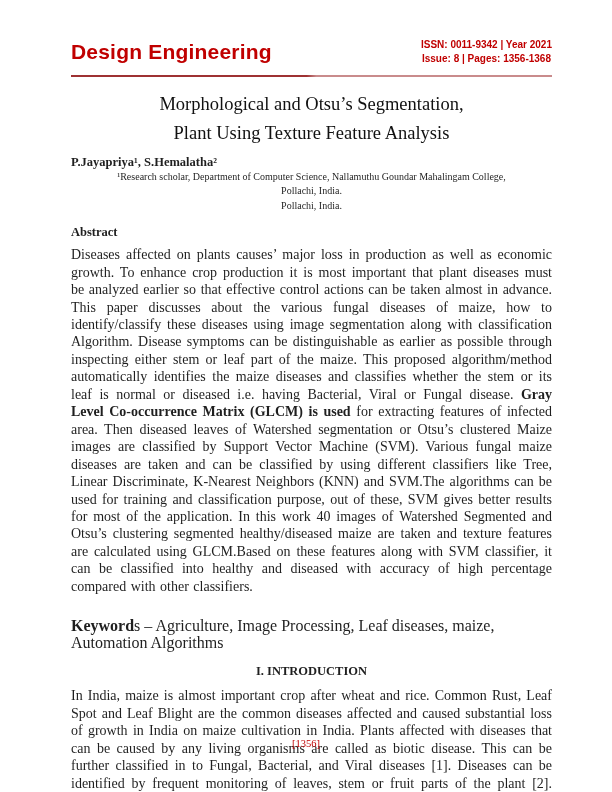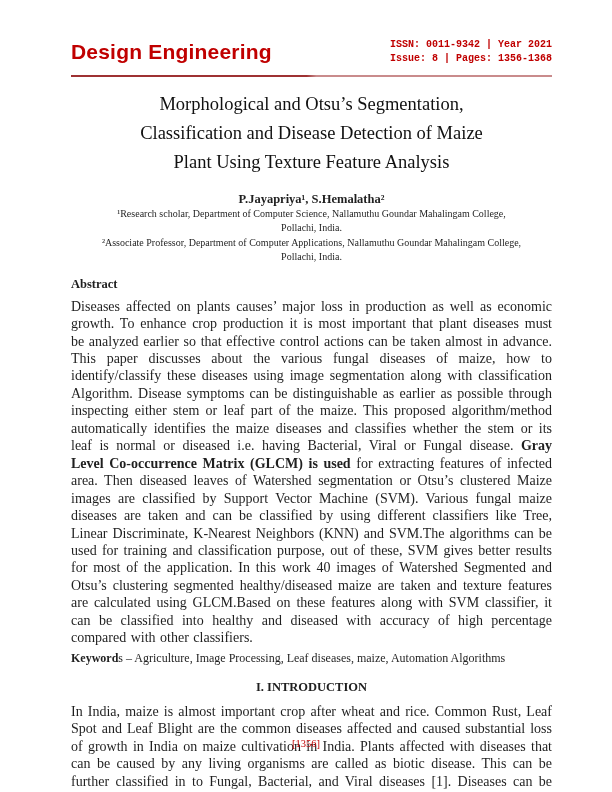--- a/index.html
+++ b/index.html
@@ -27,45 +27,45 @@
   .journal-brand {
     font-family: "Liberation Sans", sans-serif;
     font-weight: bold;
     font-size: 21px;
     letter-spacing: 0.2px;
     color: #c00000;
     line-height: 26px;
     padding-top: 3px;
   }
   .issn-block {
-    font-family: Liberation Mono, monospace;
+    font-family: Liberation Sans, sans-serif;
     font-weight: bold;
     font-size: 10px;
     color: #c00000;
-    text-align: left;
+    text-align: center;
     line-height: 14px;
     padding-top: 2px;
   }
   .header-rule {
     margin-top: 9px;
     height: 2px;
     background: linear-gradient(to right, #9e3132 0%, #9e3132 49%, #c98b8c 51%, #c98b8c 100%);
   }
   
   .article-title {
     margin-top: 13px;
     text-align: center;
     font-weight: normal;
     font-size: 18.5px;
     line-height: 29px;
     color: #111111;
   }
   .authors-line {
-    margin-top: 14px;
-    text-align: center;
+    margin-top: 6px;
+    text-align: left;
     font-weight: bold;
     font-size: 12.5px;
     line-height: 16px;
   }
   .affiliations {
     margin-top: 0;
     text-align: center;
     font-size: 10px;
     line-height: 14.4px;
   }
@@ -78,22 +78,22 @@
   }
   .body-par {
     margin: 6px 0 0 0;
     font-size: 14px;
     line-height: 17.45px;
     text-align: justify;
     word-spacing: 1px;
   }
   .bold-inline { font-weight: bold; }
   .keywords-line {
-    margin-top: 3px;
-    font-size: 12px;
+    margin-top: 22px;
+    font-size: 16px;
     line-height: 17px;
   }
   .section-heading {
     margin-top: 12px;
     text-align: center;
     font-weight: bold;
     font-size: 12.5px;
     line-height: 16px;
   }
   .intro-par {
@@ -120,30 +120,28 @@
     <div class="issn-block">
       <div>ISSN: 0011-9342 | Year 2021</div>
       <div>Issue: 8 | Pages: 1356-1368</div>
     </div>
   </div>
 
   <div class="header-rule"></div>
 
   <div class="article-title">
     <div>Morphological and Otsu’s Segmentation,</div>
-    <div>Classification and Disease Detection of Maize</div>
     <div>Plant Using Texture Feature Analysis</div>
   </div>
 
   <div class="authors-line">P.Jayapriya¹, S.Hemalatha²</div>
 
   <div class="affiliations">
     <div>¹Research scholar, Department of Computer Science, Nallamuthu Goundar Mahalingam College,</div>
     <div>Pollachi, India.</div>
-    <div>²Associate Professor, Department of Computer Applications, Nallamuthu Goundar Mahalingam College,</div>
     <div>Pollachi, India.</div>
   </div>
 
   <div class="abstract-heading">Abstract</div>
 
   <p class="body-par"><span>Diseases affected on plants causes’ major loss in production as well as economic growth. To enhance crop production it is most important that plant diseases must be analyzed earlier so that effective control actions can be taken almost in advance. This paper discusses about the various fungal diseases of maize, how to identify/classify these diseases using image segmentation along with classification Algorithm. Disease symptoms can be distinguishable as earlier as possible through inspecting either stem or leaf part of the maize. This proposed algorithm/method automatically identifies the maize diseases and classifies whether the stem or its leaf is normal or diseased i.e. having Bacterial, Viral or Fungal disease. </span><span class="bold-inline">Gray Level Co-occurrence Matrix (GLCM) is used </span><span>for extracting features of infected area.  Then diseased leaves of Watershed segmentation or Otsu’s clustered Maize images are classified by Support Vector Machine (SVM). Various fungal maize diseases are taken and can be classified by using different classifiers like Tree, Linear Discriminate, K-Nearest Neighbors (KNN) and SVM.The algorithms can be used for training and classification purpose, out of these, SVM gives better results for most of the application. In this work 40 images of Watershed Segmented and Otsu’s clustering segmented healthy/diseased maize are taken and texture features are calculated using GLCM.Based on these features along with SVM classifier, it can be classified into healthy and diseased with accuracy of high percentage compared with other classifiers.</span></p>
 
   <div class="keywords-line"><span class="bold-inline">Keyword</span><span>s – Agriculture, Image Processing, Leaf diseases, maize, Automation Algorithms</span></div>
 
   <div class="section-heading">I. INTRODUCTION</div>

